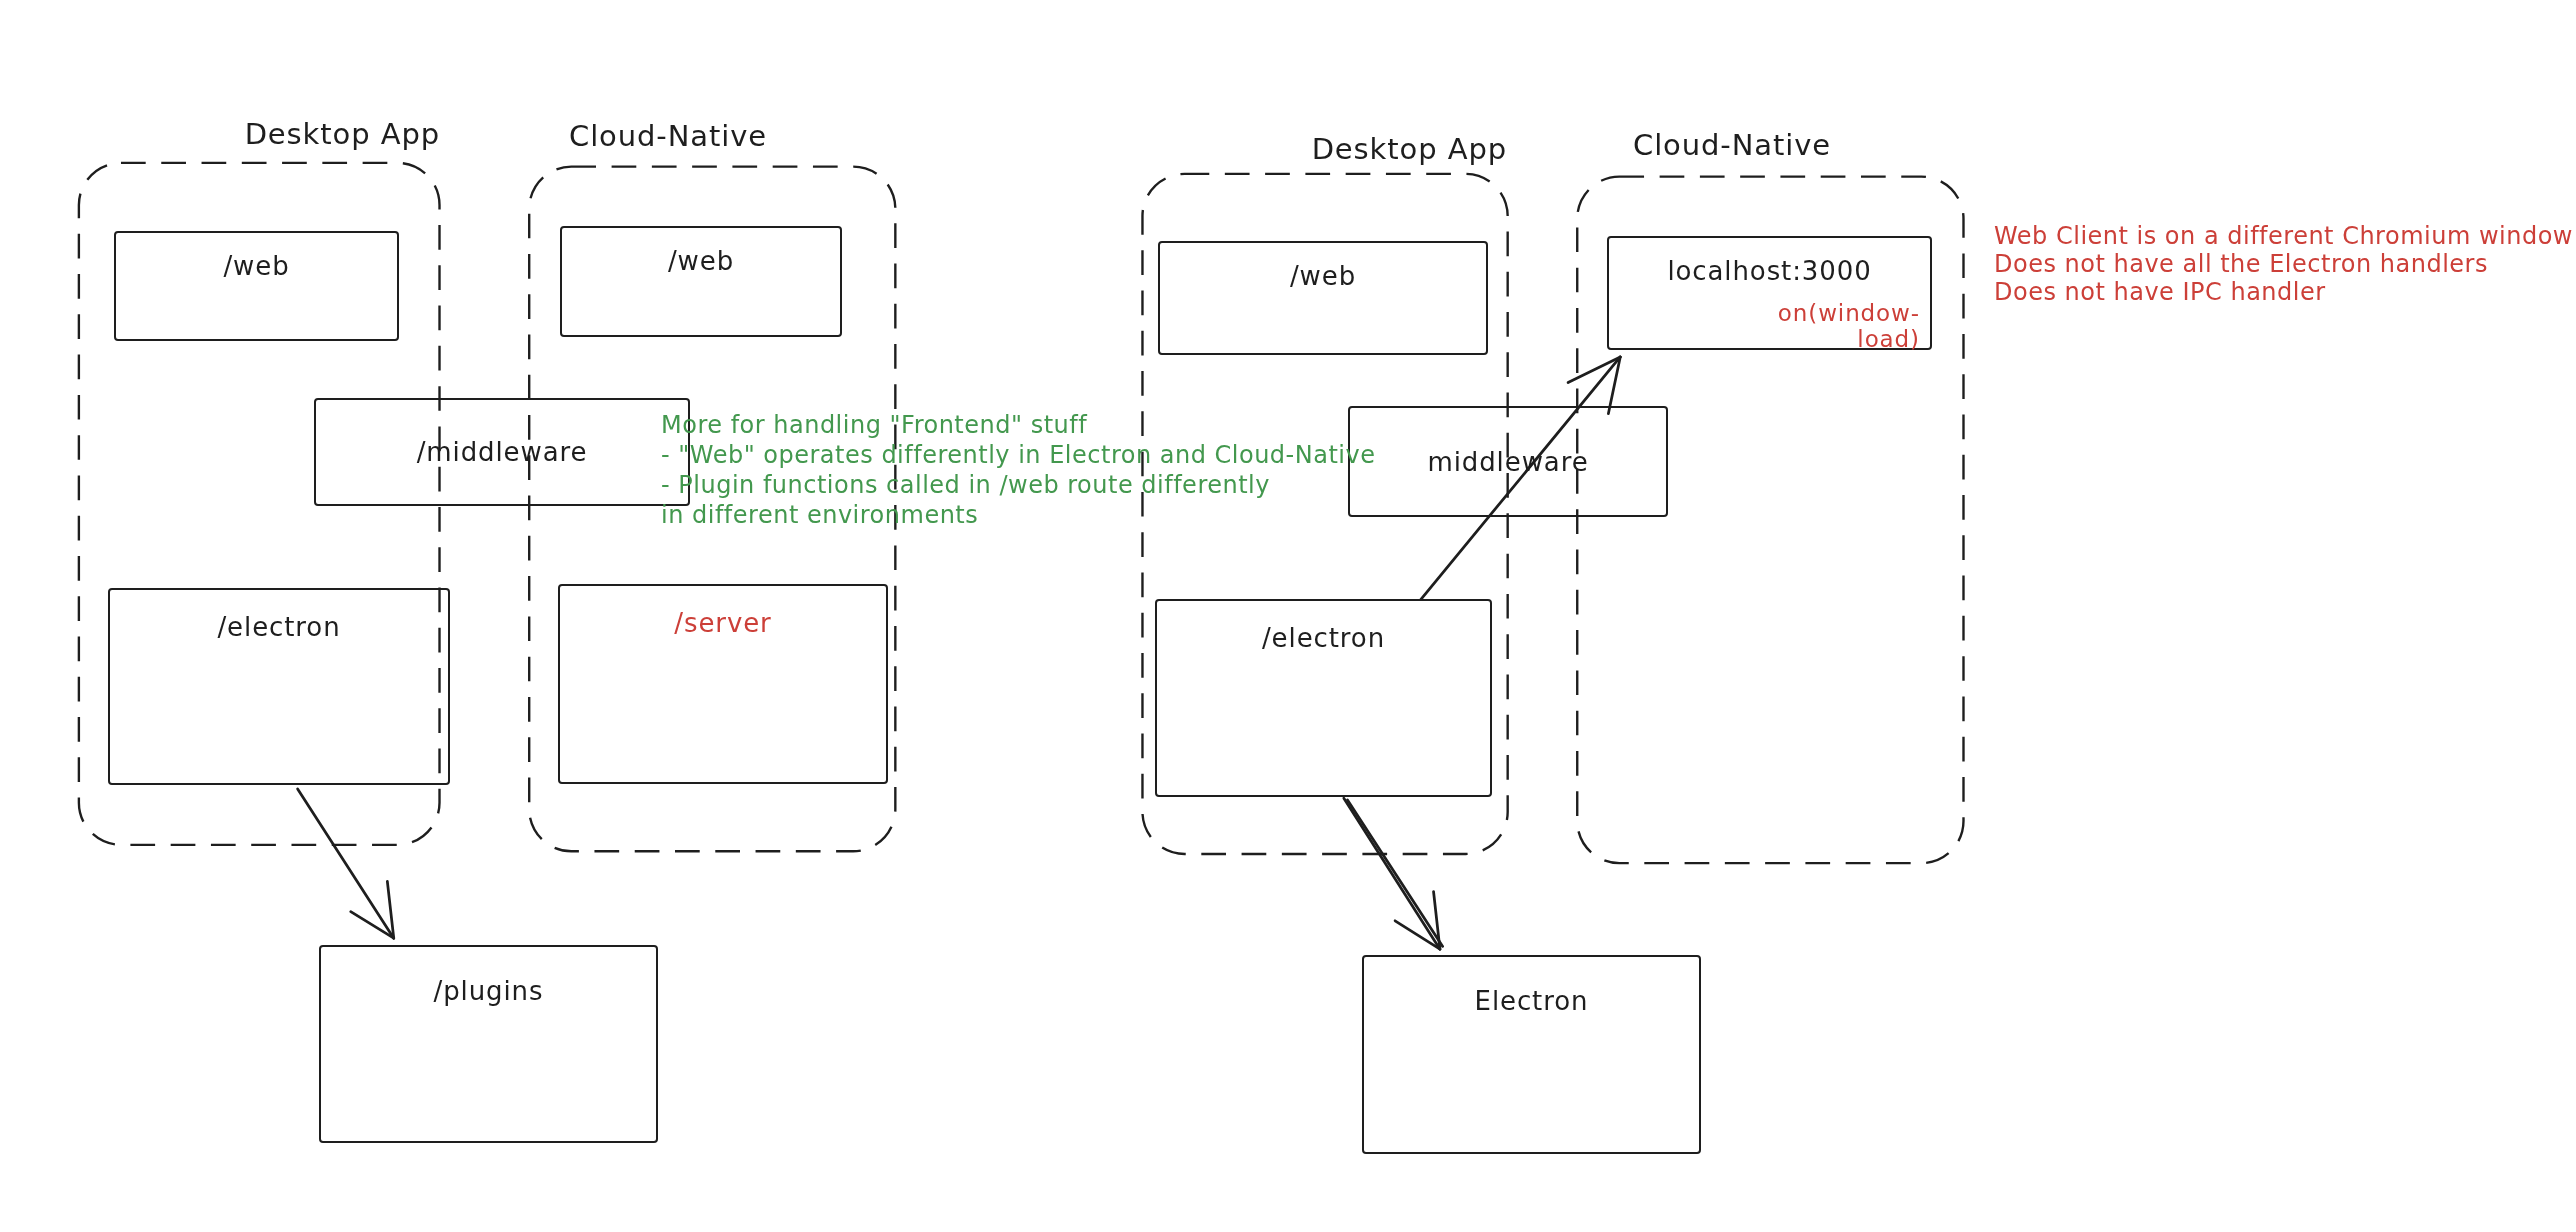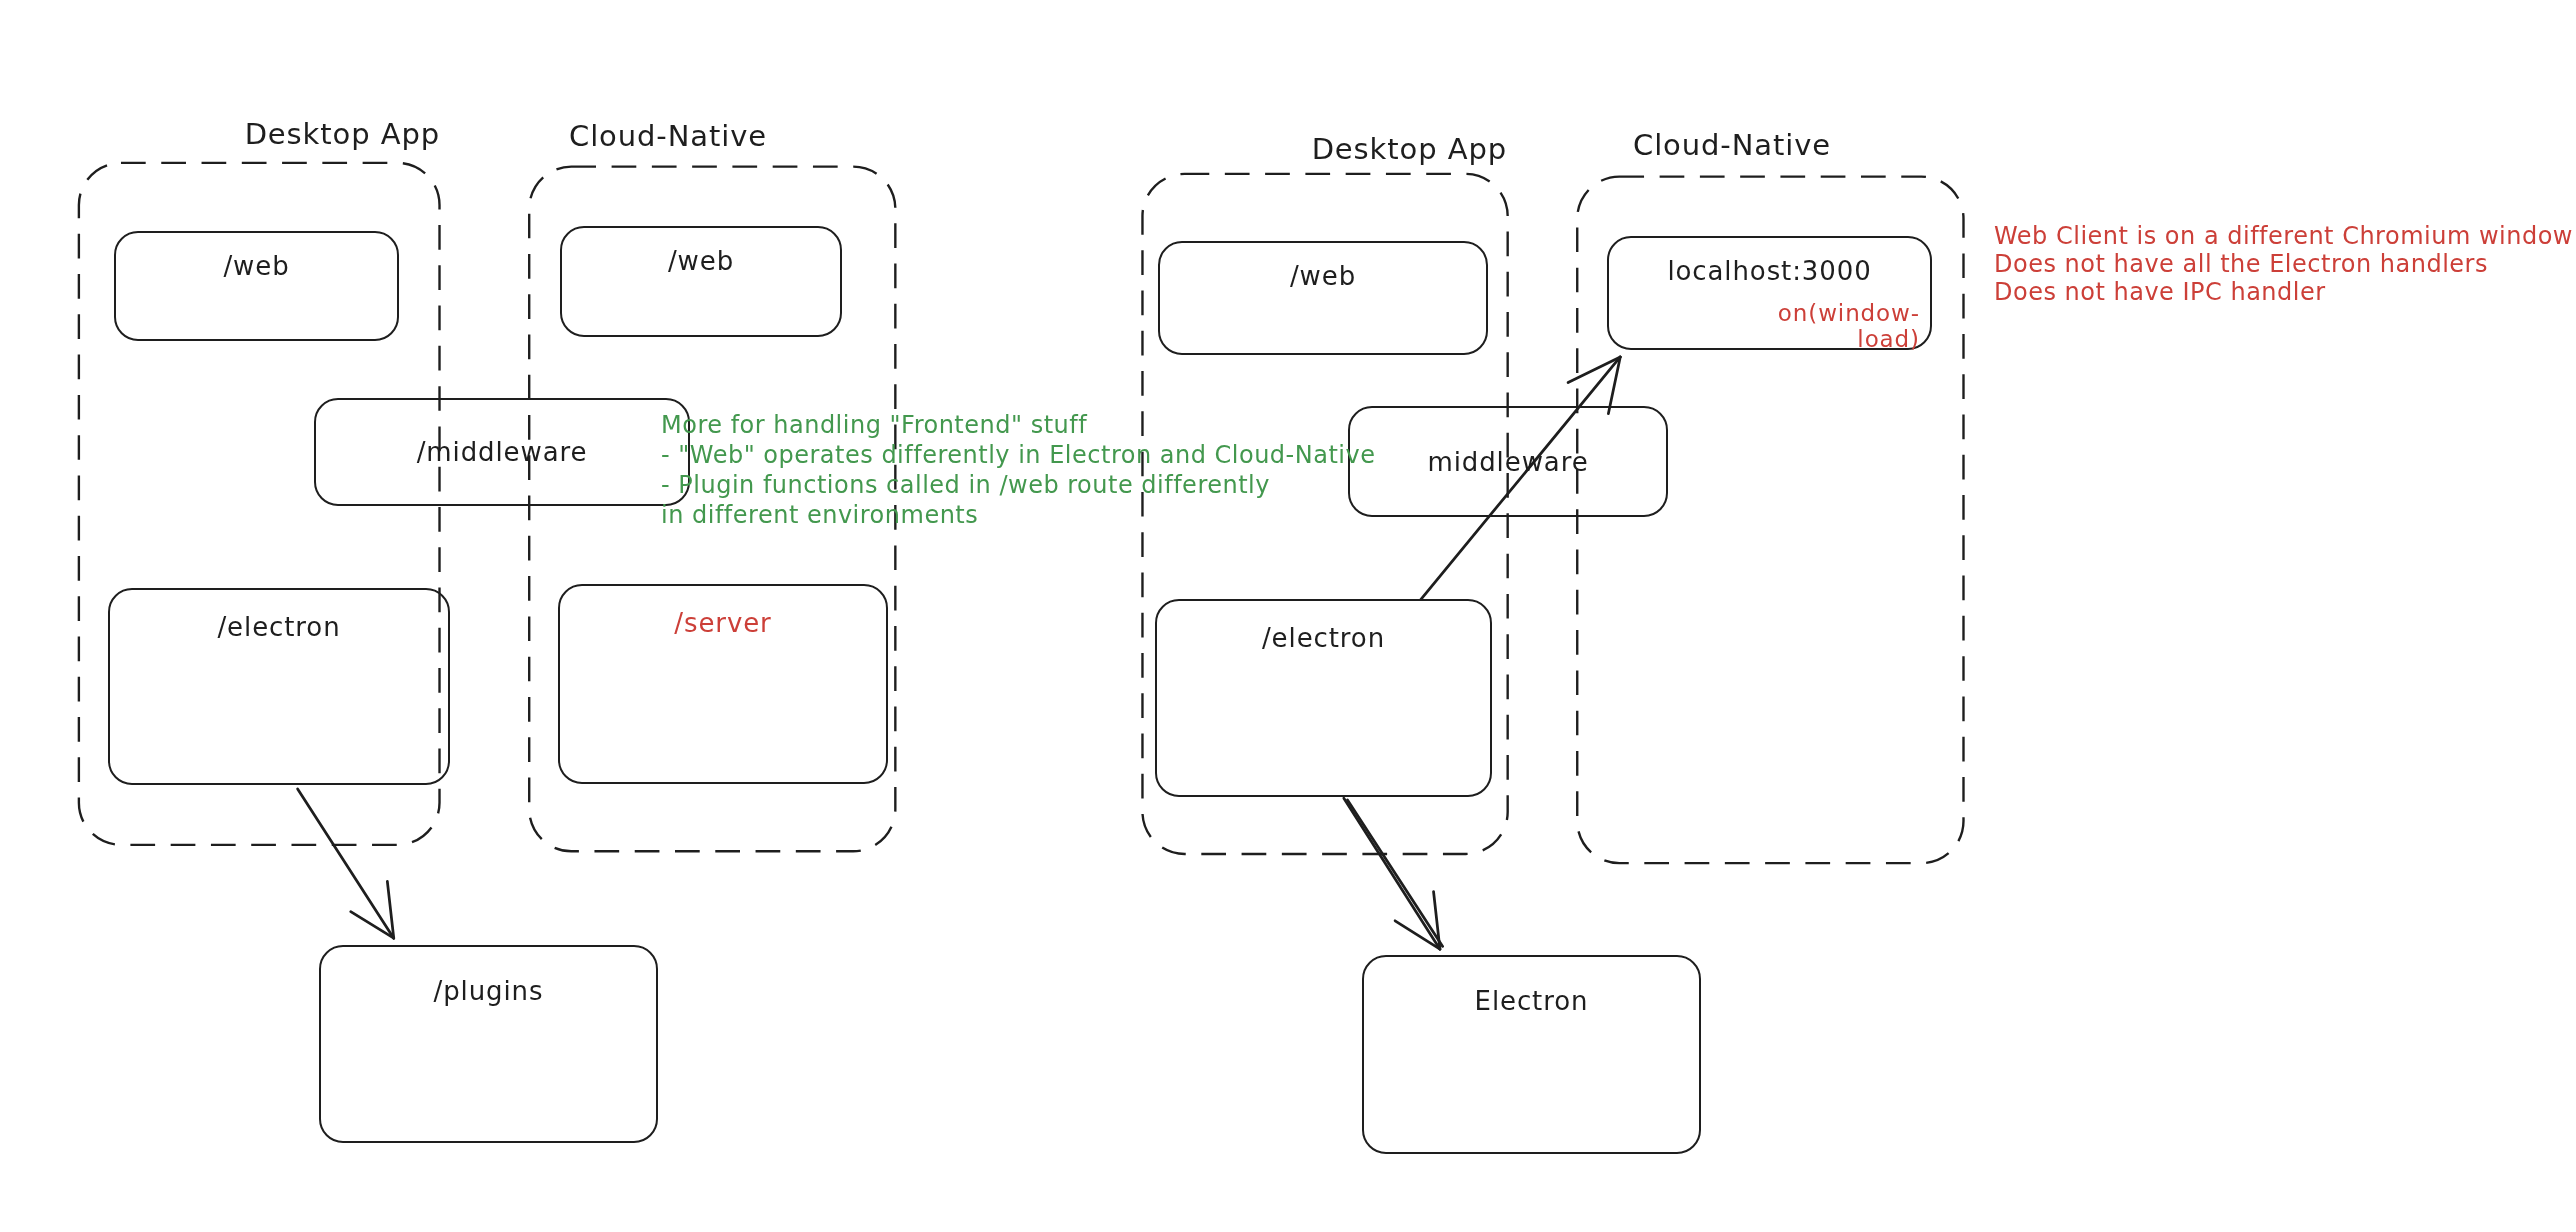--- a/index.html
+++ b/index.html
@@ -21,21 +21,21 @@
     position: absolute;
     text-align: right;
     font-size: 29px;
     font-weight: 500;
     color: #1e1e1e;
     letter-spacing: 0.9px;
   }
   .node {
     position: absolute;
     border: 2.7px solid #1e1e1e;
-    border-radius: 24px;
+    border-radius: 4px;
     background: transparent;
     box-sizing: border-box;
     display: flex;
     justify-content: center;
     align-items: flex-start;
     font-size: 26px;
     letter-spacing: 0.9px;
   }
   .node.center-label { align-items: center; }
   .node .label { padding-top: 18.3px; }

